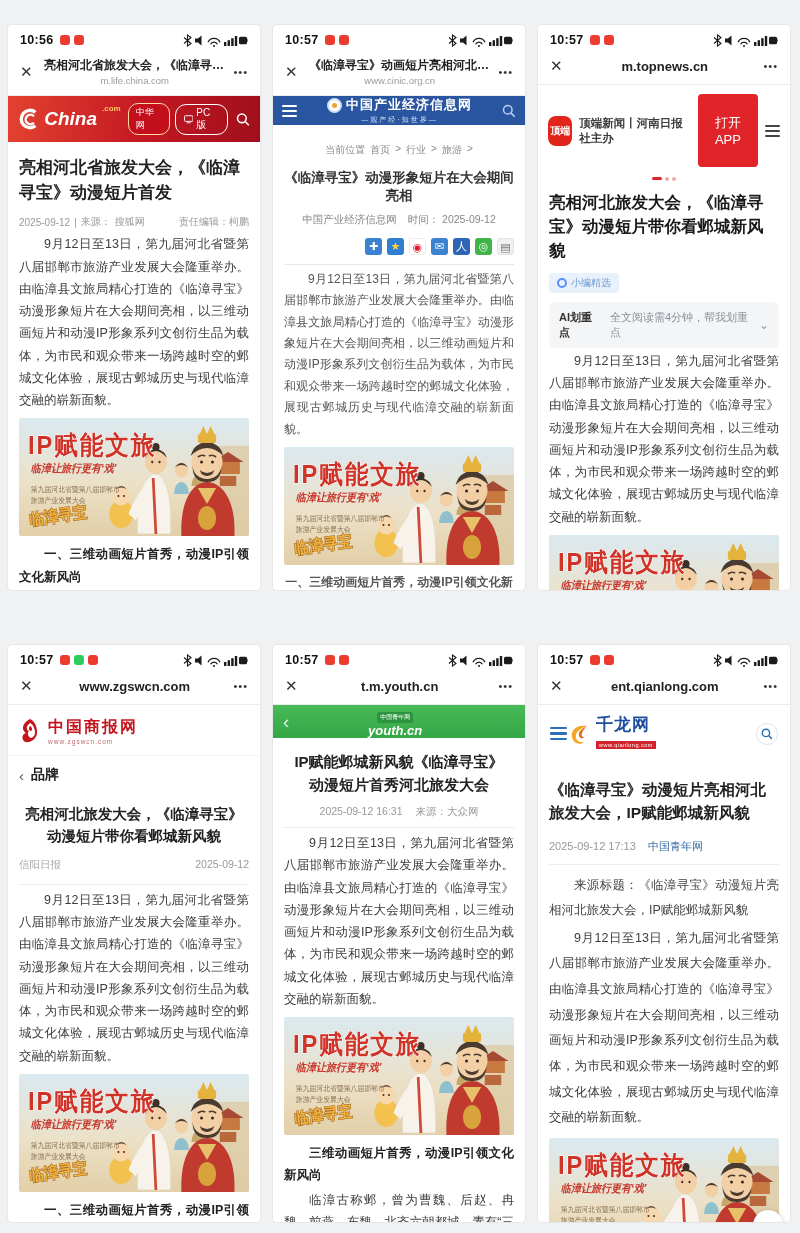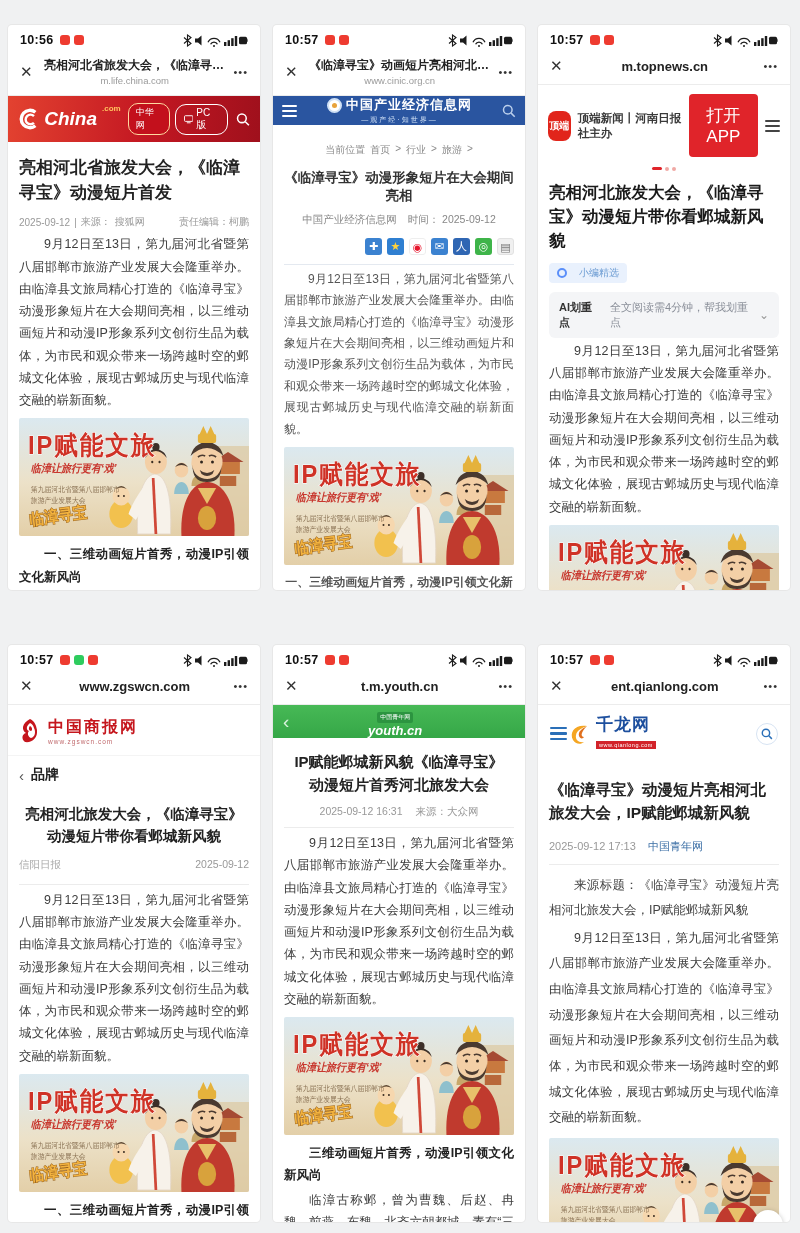--- a/index.html
+++ b/index.html
@@ -73,31 +73,31 @@
   .sh6 { background:#f0f0f0; color:#777; border:1px solid #e2e2e2; }
   .p2-divider { border-bottom:1px solid #e4e9f0; margin-bottom:4px; }
   .p2 .para { font-size:12px; color:#555; }
   .p2 .subhead2 { text-align:center; text-indent:0; font-size:12px; }
 
   
   .p3-header { display:flex; align-items:center; gap:7px; padding:9px 10px 6px; }
   .p3-appicon { width:30px; height:30px; background:#e1251b; border-radius:8px; color:#fff;
                 font-size:10px; font-weight:bold; display:flex; align-items:center; justify-content:center; }
   .p3-masthead { font-size:11.5px; font-weight:bold; color:#3a3a3a; font-family:"Liberation Serif","DejaVu Serif",serif; }
-  .p3-open { margin-left:auto; background:#e0242a; color:#fff; font-size:17px; padding:10px 9px; border-radius:4px; border:none; }
+  .p3-open { margin-left:auto; background:#e0242a; color:#fff; font-size:13px; padding:20px 9px; border-radius:4px; border:none; }
   .p3-dots { text-align:center; margin:2px 0 4px; line-height:6px; }
   .p3-dots b { display:inline-block; width:10px; height:3px; background:#e0242a; border-radius:2px; vertical-align:middle; }
   .p3-dots i { display:inline-block; width:4px; height:4px; background:#f0a9a5; border-radius:50%; margin-left:3px; vertical-align:middle; }
   .p3 .title { font-size:16.5px; font-weight:bold; color:#1a1a1a; line-height:1.45; margin:6px 0 10px; }
   .p3-author { display:flex; align-items:center; gap:7px; margin:4px 0 8px; }
   .p3-avatar { width:27px; height:27px; border-radius:50%; background:#dcdcdc; }
   .p3-name { font-size:12px; color:#333; }
   .p3-dt { font-size:10px; color:#b0b0b0; margin-top:2px; }
   .p3-follow { margin-left:auto; border:1px solid #ccc; border-radius:14px; background:#fff; color:#333; font-size:11px; padding:4px 13px; }
-  .p3-badge { display:inline-flex; align-items:center; gap:12px; background:#e9f1fd; color:#6b9bd2;
+  .p3-badge { display:inline-flex; align-items:center; gap:4px; background:#e9f1fd; color:#6b9bd2;
               font-size:10px; padding:3px 8px; border-radius:4px; margin-bottom:9px; }
   .p3-badge i { width:10px; height:10px; border:2px solid #5b8ff9; border-radius:50%; display:inline-block; }
   .p3-ai { background:#f4f5f7; border-radius:6px; padding:8px 10px; display:flex; align-items:center; font-size:11px; }
   .p3-ai b { color:#333; margin-right:7px; } .p3-ai span { color:#8a8f99; }
   .p3-ai .chev { margin-left:auto; color:#999; font-size:12px; }
 
   
   .p4-header { display:flex; align-items:center; gap:6px; padding:12px 10px 10px; }
   .p4-logo-col .nm { font-size:16px; font-weight:bold; color:#c5161d; letter-spacing:2px; }
   .p4-logo-col .u { font-size:6.5px; color:#c06a6d; letter-spacing:1px; }

